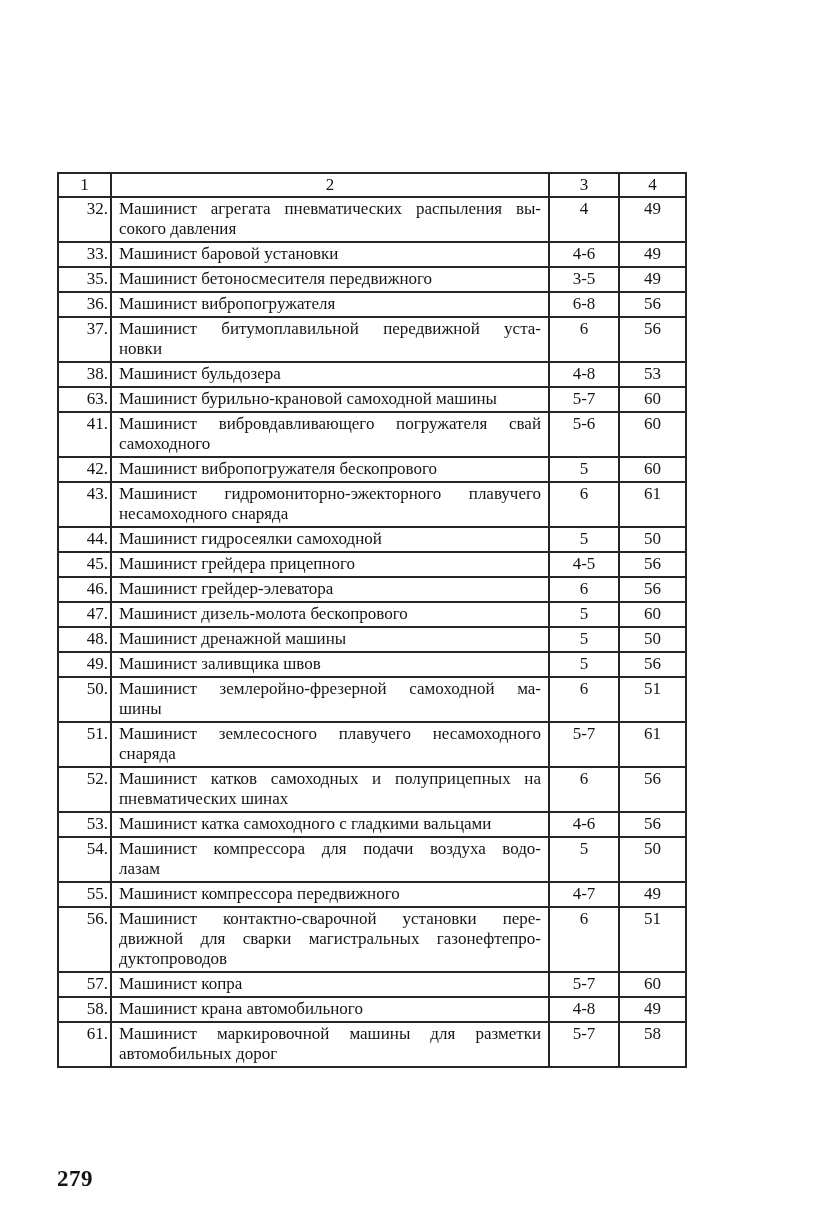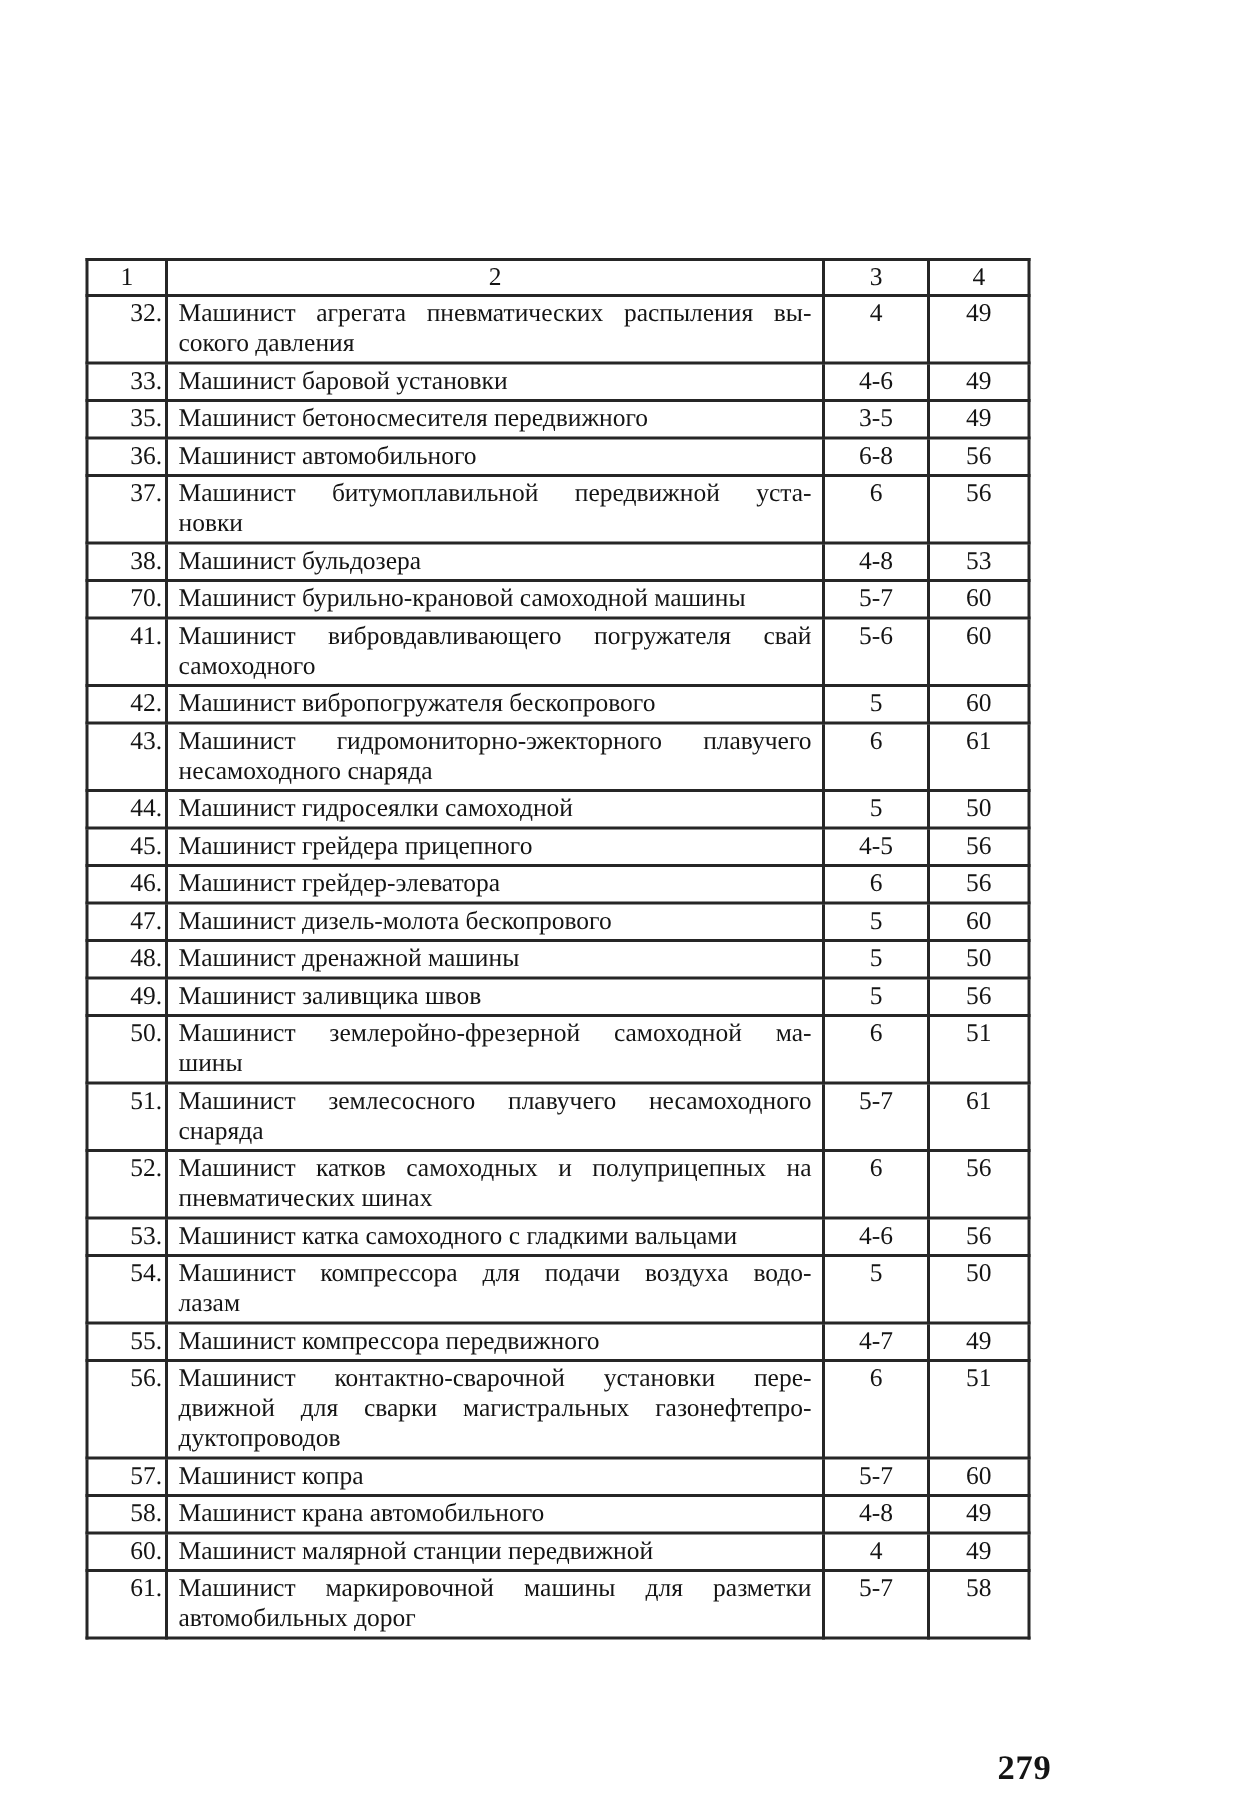--- a/index.html
+++ b/index.html
@@ -53,24 +53,24 @@
   td.val {
     text-align: center;
     padding: 1px 2px;
   }
   .jline {
     text-align: justify;
     text-align-last: justify;
   }
   .page-number {
     position: absolute;
-    left: 73px;
+    left: 57px;
     top: 1166px;
     width: 628px;
-    text-align: right;
+    text-align: left;
     font-size: 23px;
     font-weight: bold;
     letter-spacing: 0.5px;
   }
 </style>
 </head>
 <body>
 
 <div class="page">
 
@@ -111,21 +111,21 @@
           <td class="num">35.</td>
           <td class="title">
             <div>Машинист бетоносмесителя передвижного</div>
           </td>
           <td class="val">3-5</td>
           <td class="val">49</td>
         </tr>
         <tr>
           <td class="num">36.</td>
           <td class="title">
-            <div>Машинист автомобильного</div>
+            <div>Машинист вибропогружателя</div>
           </td>
           <td class="val">6-8</td>
           <td class="val">56</td>
         </tr>
         <tr>
           <td class="num">37.</td>
           <td class="title">
             <div class="jline">Машинист битумоплавильной передвижной уста-</div>
             <div>новки</div>
           </td>
@@ -134,21 +134,21 @@
         </tr>
         <tr>
           <td class="num">38.</td>
           <td class="title">
             <div>Машинист бульдозера</div>
           </td>
           <td class="val">4-8</td>
           <td class="val">53</td>
         </tr>
         <tr>
-          <td class="num">70.</td>
+          <td class="num">63.</td>
           <td class="title">
             <div>Машинист бурильно-крановой самоходной машины</div>
           </td>
           <td class="val">5-7</td>
           <td class="val">60</td>
         </tr>
         <tr>
           <td class="num">41.</td>
           <td class="title">
             <div class="jline">Машинист вибровдавливающего погружателя свай</div>
@@ -294,28 +294,20 @@
         </tr>
         <tr>
           <td class="num">58.</td>
           <td class="title">
             <div>Машинист крана автомобильного</div>
           </td>
           <td class="val">4-8</td>
           <td class="val">49</td>
         </tr>
         <tr>
-          <td class="num">60.</td>
-          <td class="title">
-            <div>Машинист малярной станции передвижной</div>
-          </td>
-          <td class="val">4</td>
-          <td class="val">49</td>
-        </tr>
-        <tr>
           <td class="num">61.</td>
           <td class="title">
             <div class="jline">Машинист маркировочной машины для разметки</div>
             <div>автомобильных дорог</div>
           </td>
           <td class="val">5-7</td>
           <td class="val">58</td>
         </tr>
       </tbody>
   </table>

